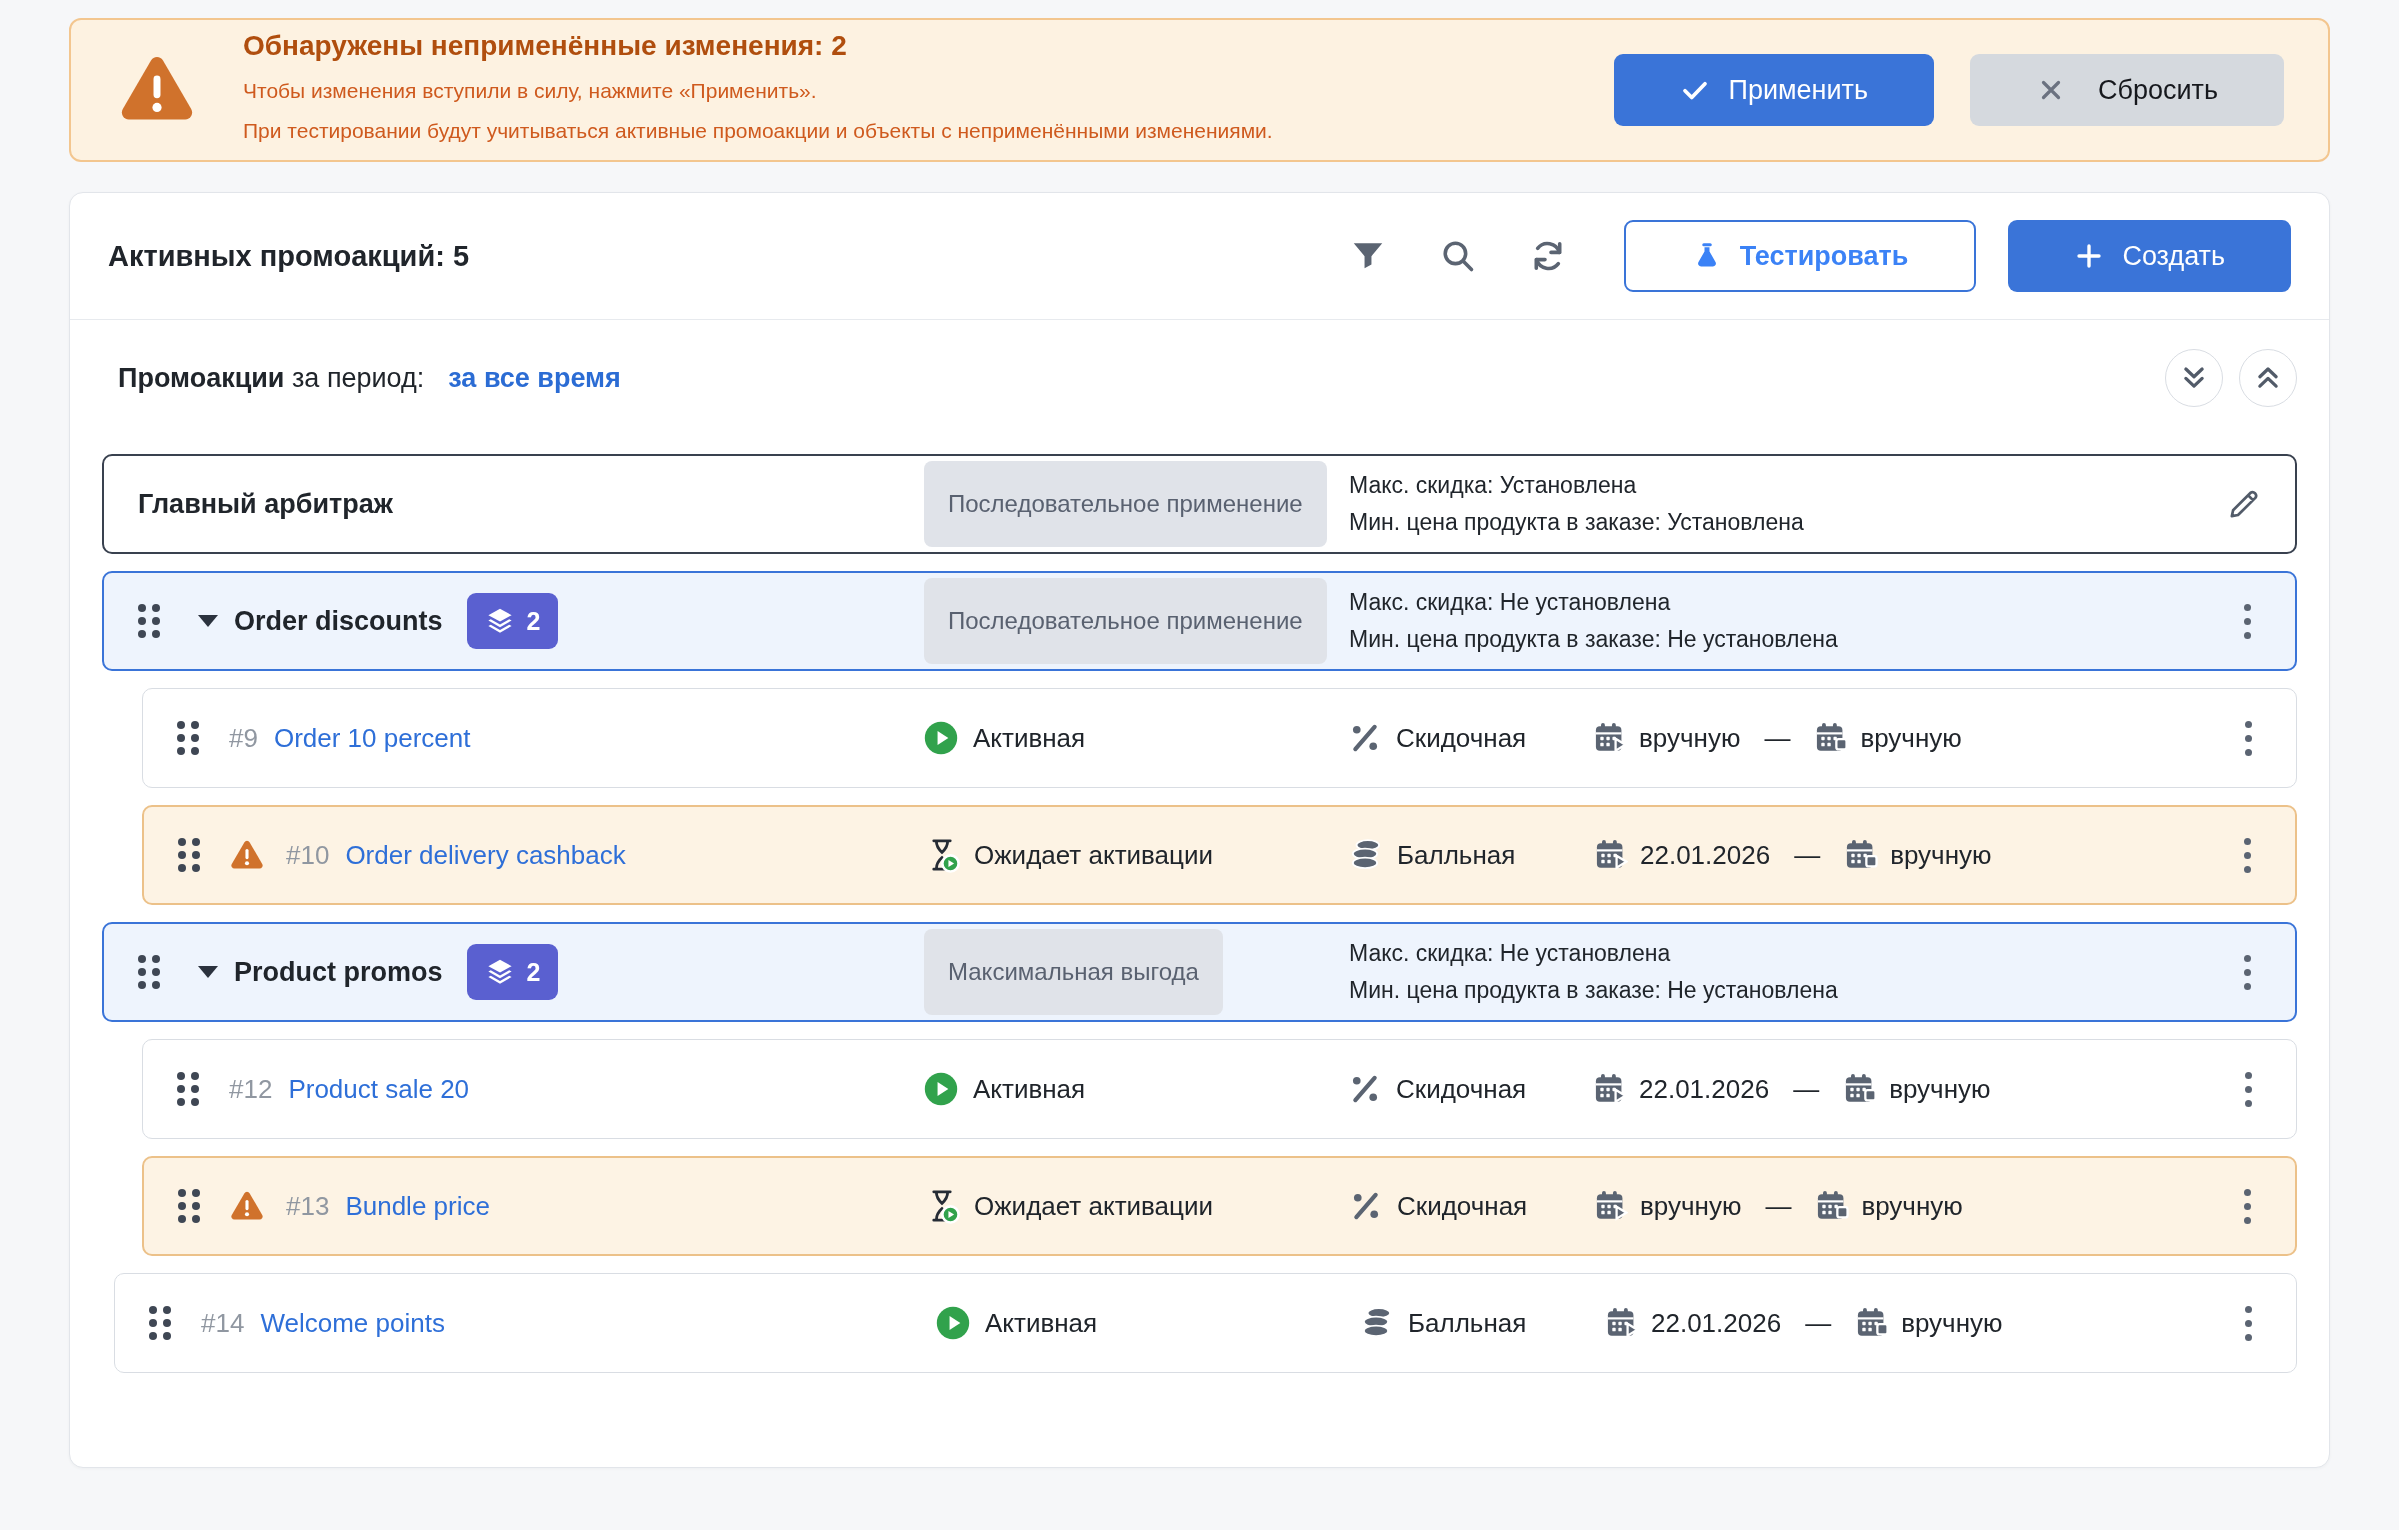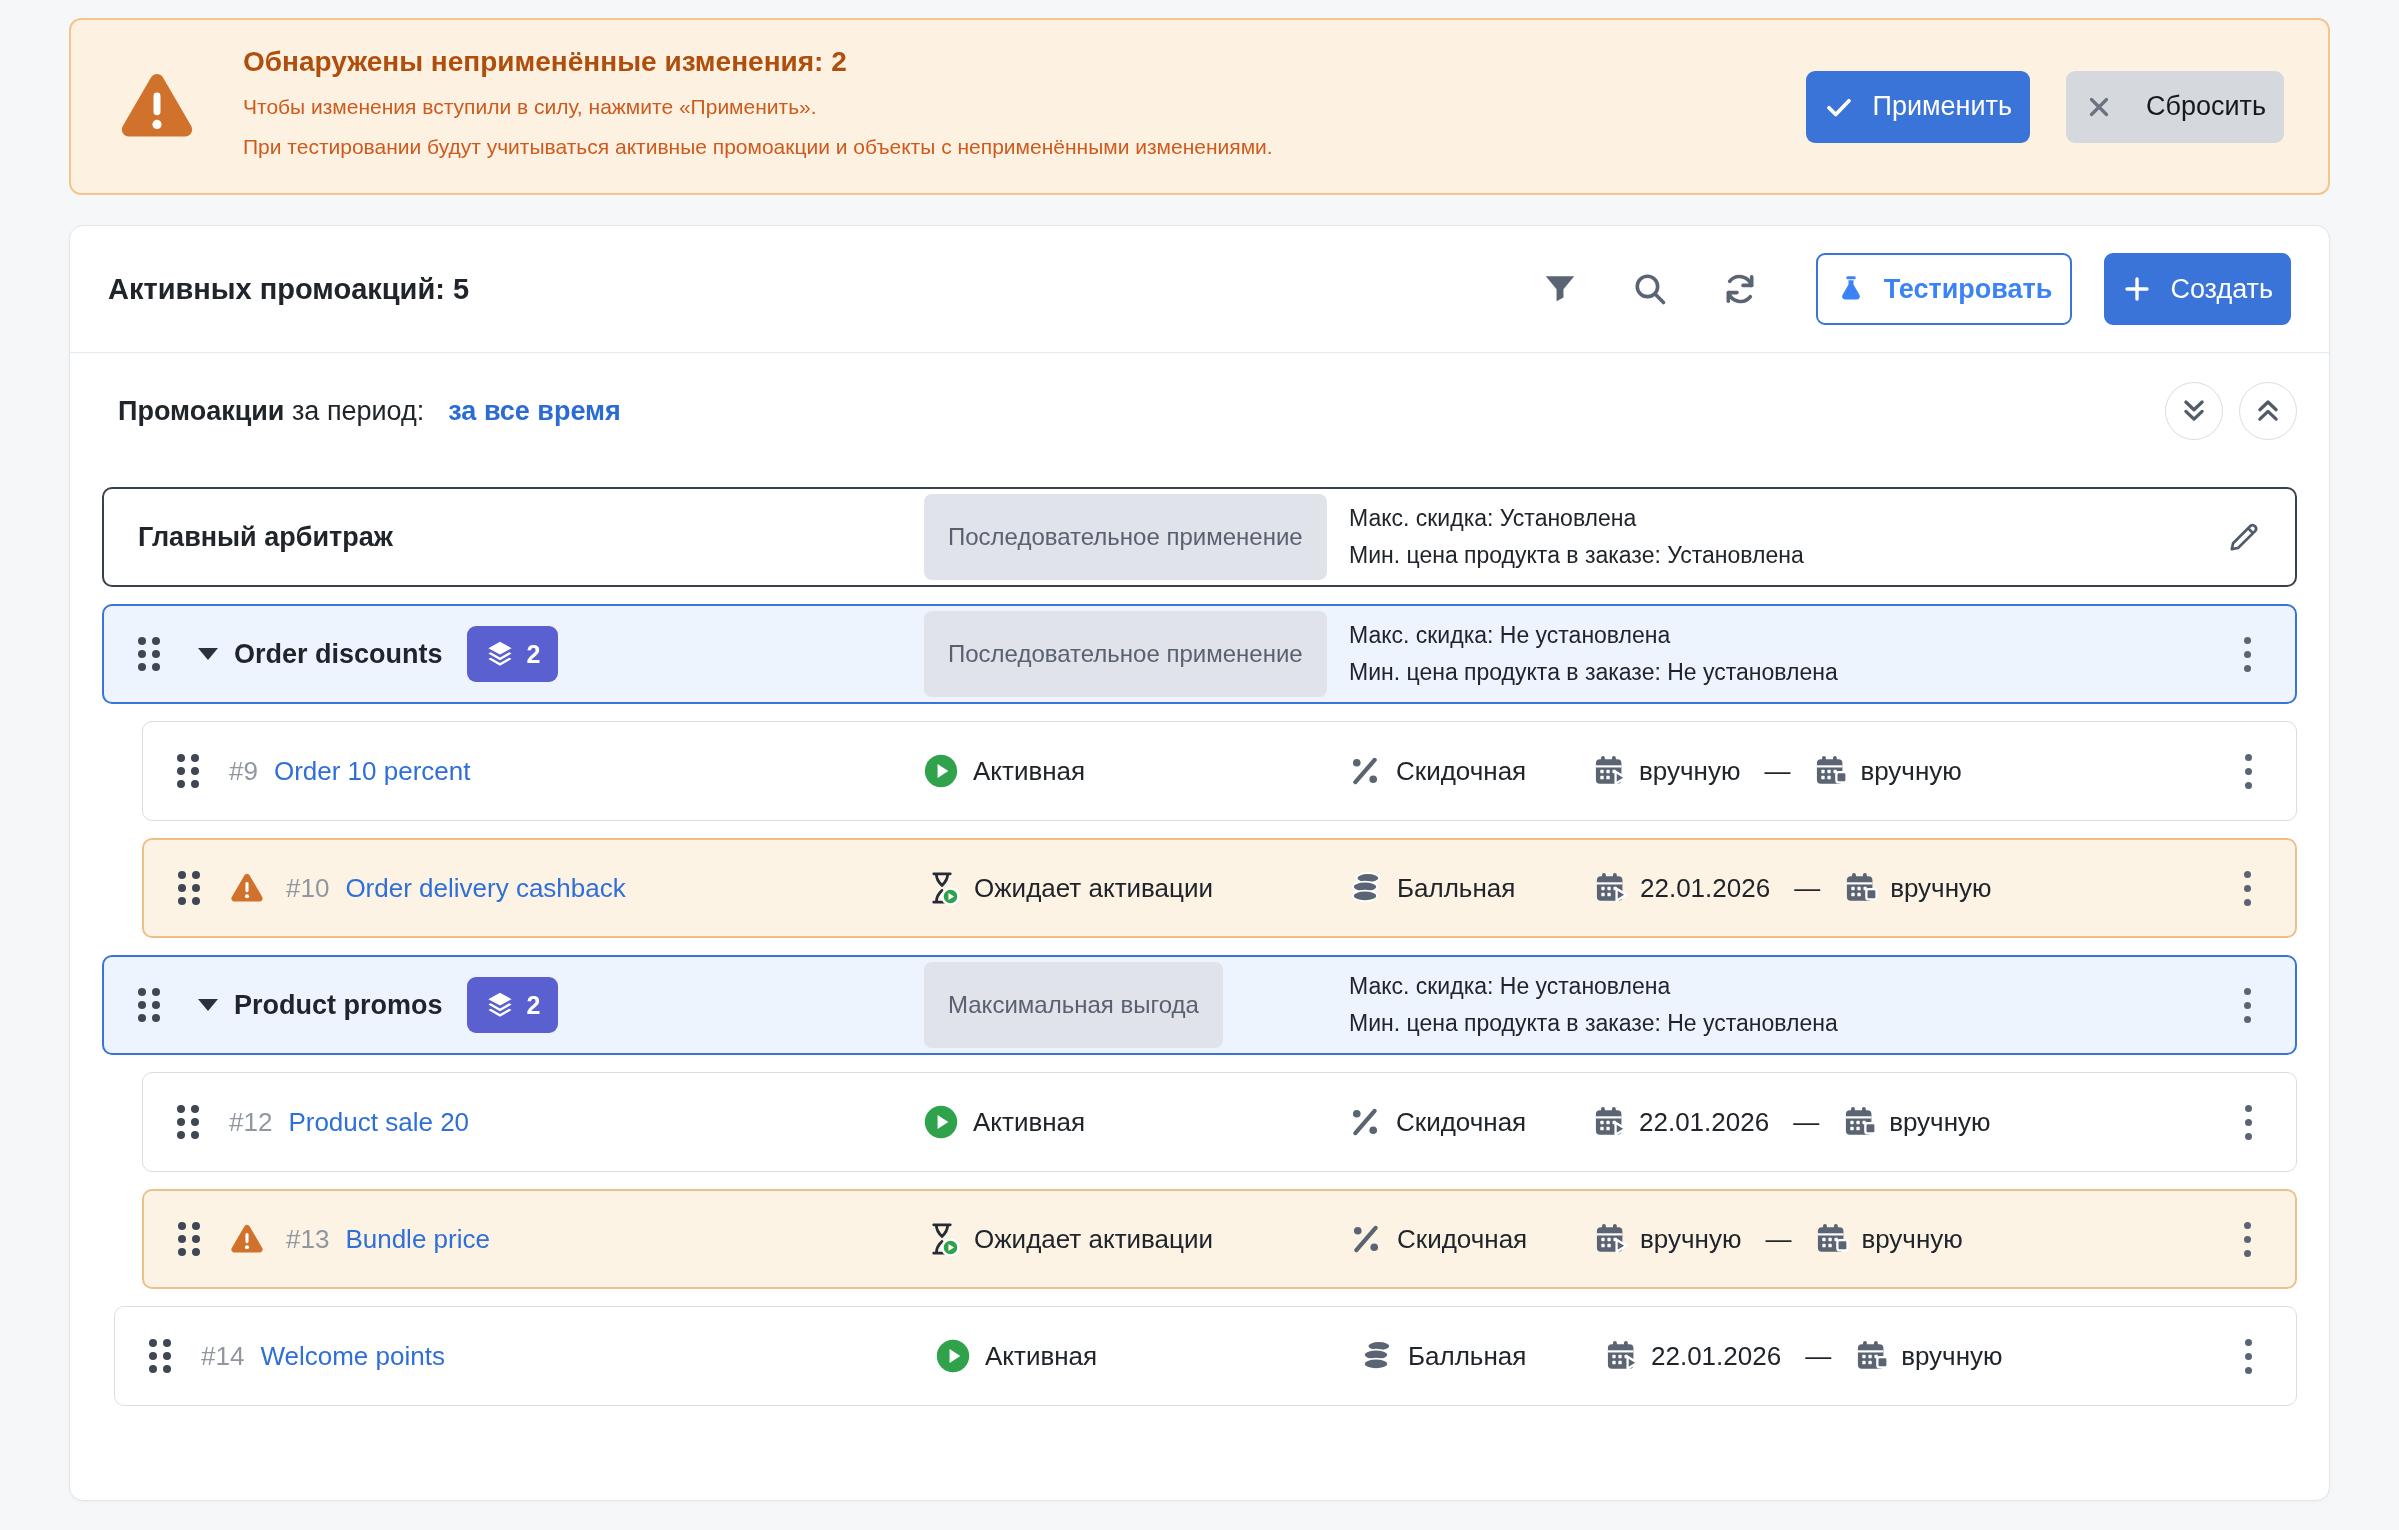--- a/index.html
+++ b/index.html
@@ -10,32 +10,32 @@
     font-family:"Liberation Sans", sans-serif;
     color:#20252b;
     overflow:hidden;
   }
   .page { width:2399px; height:1530px; padding:18px 69px 0; }
 
   
   .banner {
     display:flex; align-items:center;
     background:#fdf2e1; border:2px solid #f3c68f; border-radius:12px;
-    height:177px; padding:0 44px 0 48px;
+    height:144px; padding:0 44px 0 48px;
   }
   .banner-icon { width:76px; height:70px; flex:0 0 auto; margin-right:48px; }
   .banner-text { flex:1 1 auto; }
   .banner-title { font-size:28px; font-weight:bold; color:#b04e0e; margin-bottom:9px; }
   .banner-line  { font-size:21px; color:#cf5a1e; line-height:40px; }
   .banner-actions { display:flex; gap:36px; flex:0 0 auto; margin-left:30px; }
 
   .btn {
     display:inline-flex; align-items:center; justify-content:flex-end; gap:18px;
     height:72px; border:none; border-radius:9px; font-size:27px;
-    font-family:"Liberation Sans",sans-serif; padding:0 18px; cursor:pointer; white-space:nowrap;
+    font-family:"Liberation Sans",sans-serif; padding:0 66px; cursor:pointer; white-space:nowrap;
   }
   .btn-primary { background:#3a74d8; color:#fff; }
   .btn-gray { background:#d5d9de; color:#16181d;gap:32px; }
   .btn-outline { background:#fff; color:#3b82f6; border:2px solid #3a74d8; font-weight:bold; }
   .btn .bic { width:30px; height:30px; }
   .btn-gray .bic { color:#6b7280; }
 
   
   .card {
     margin-top:30px; background:#fff;

